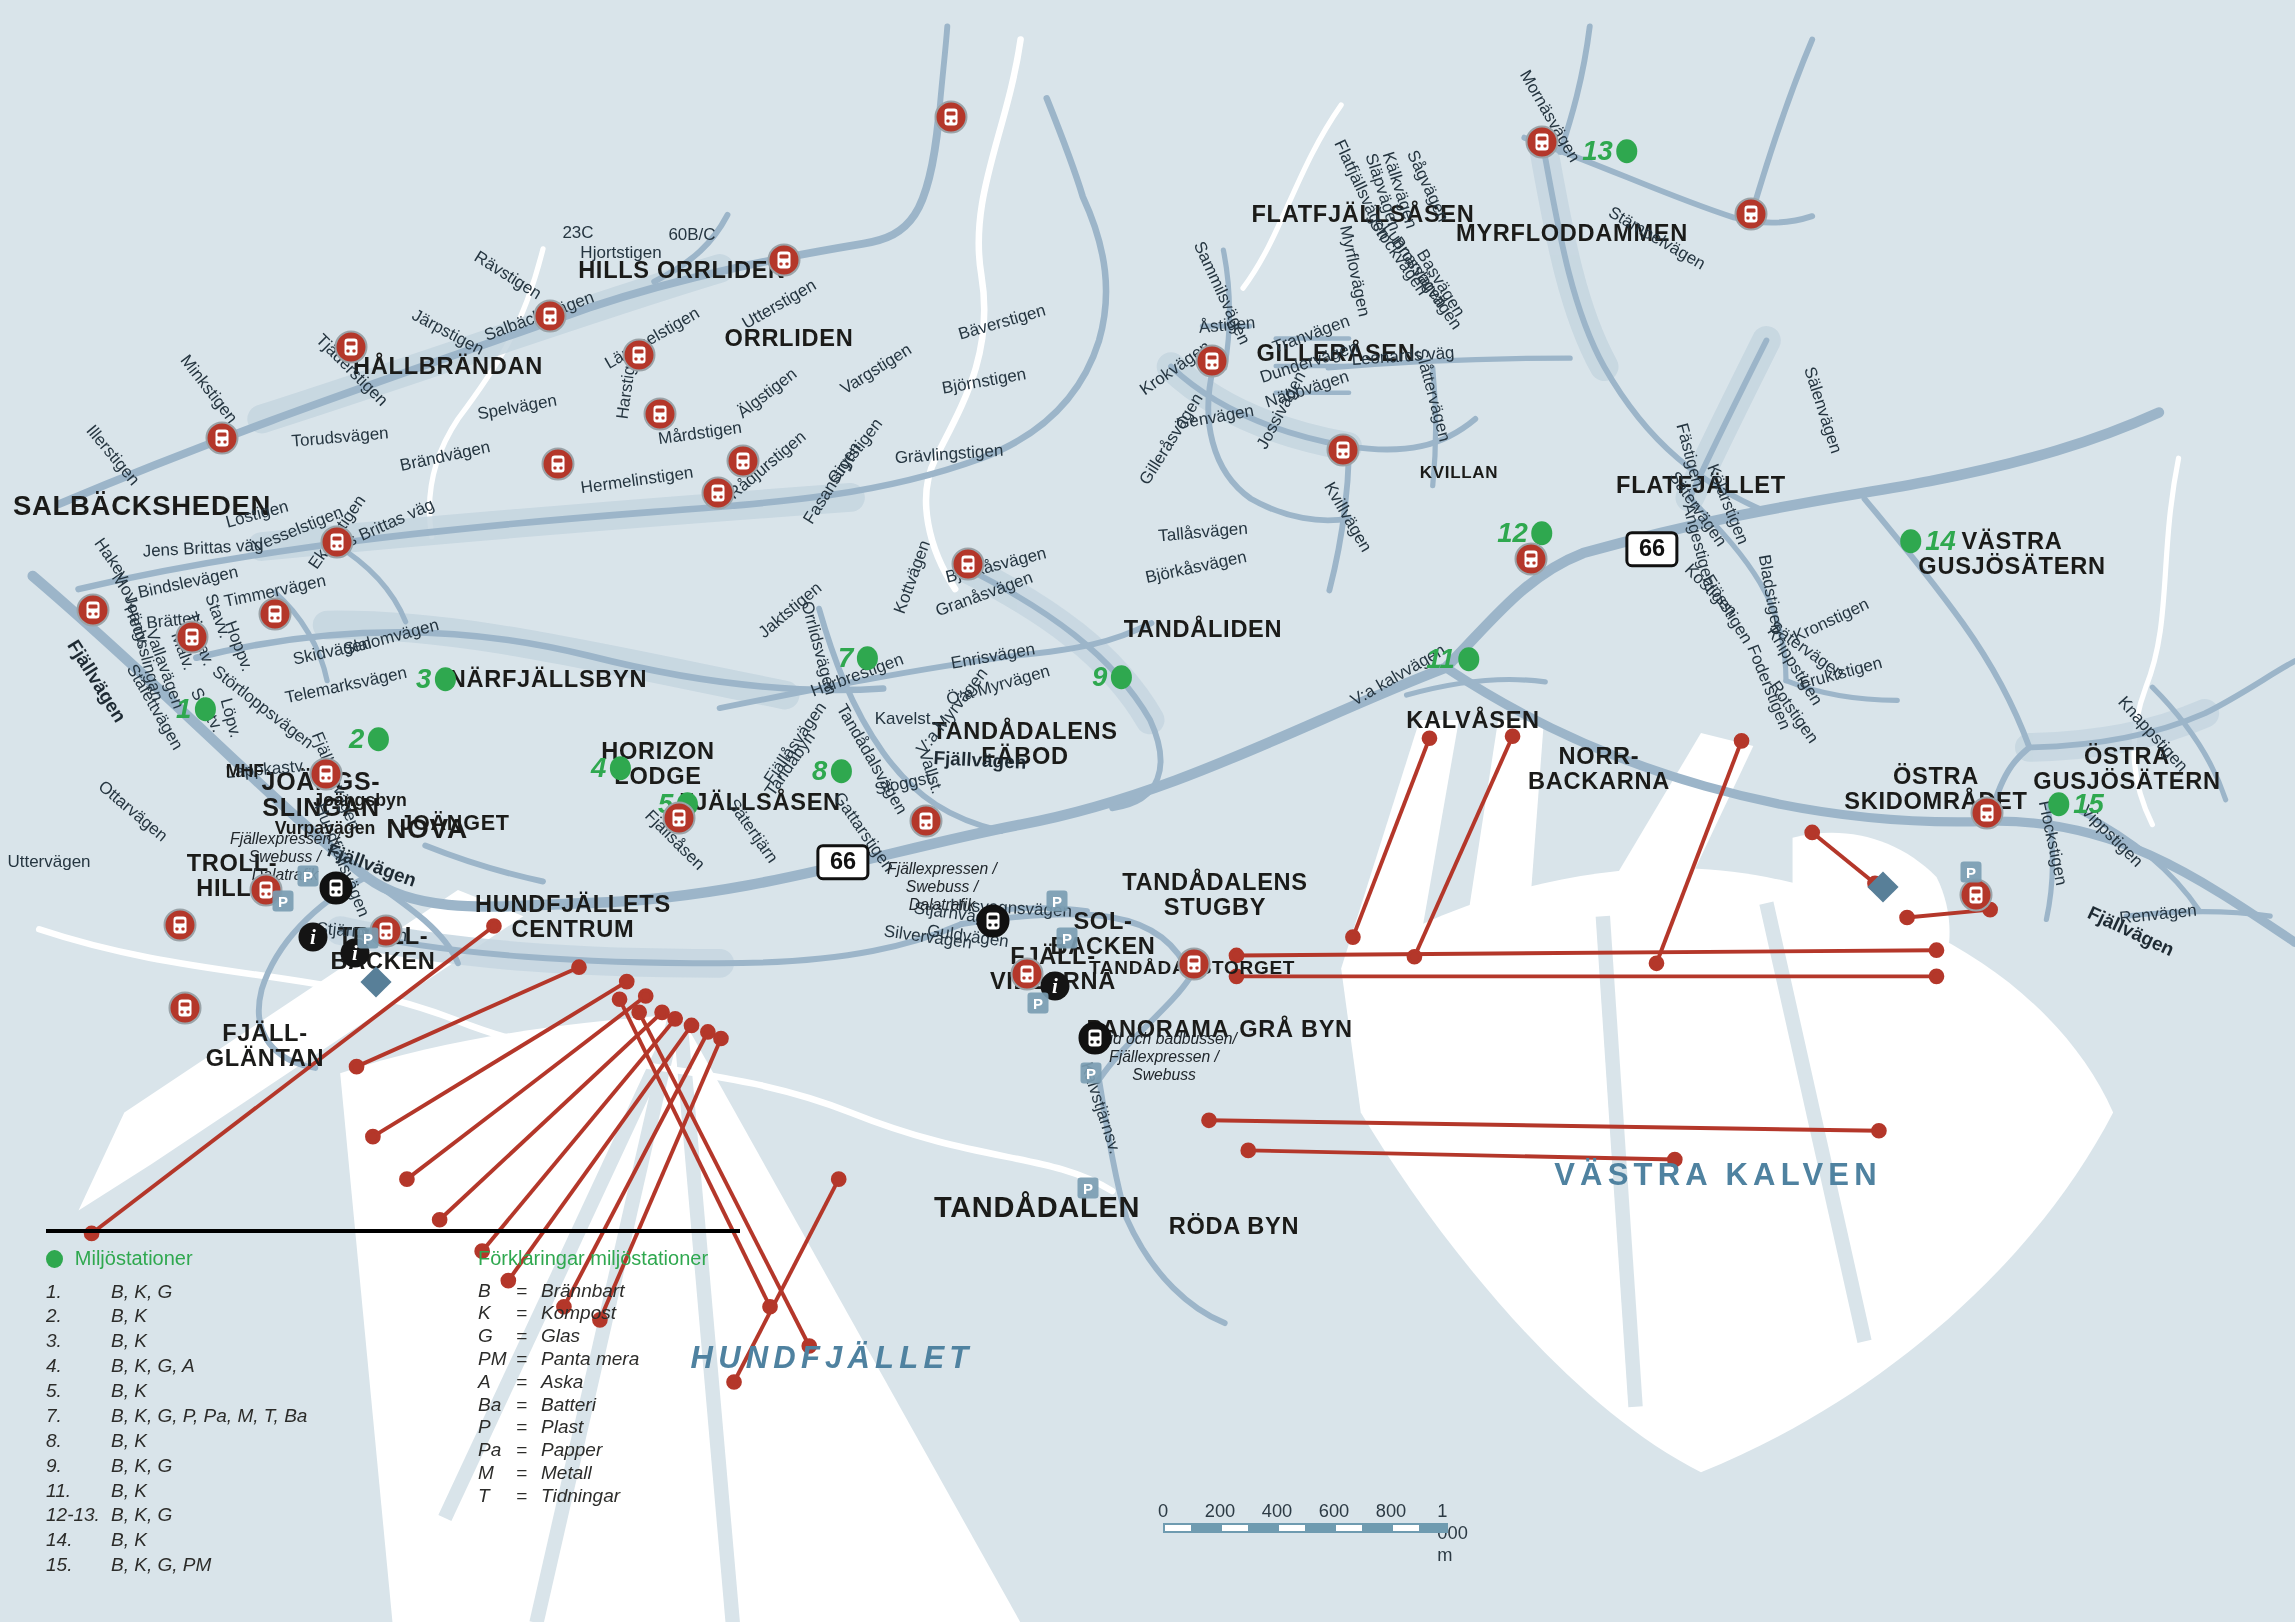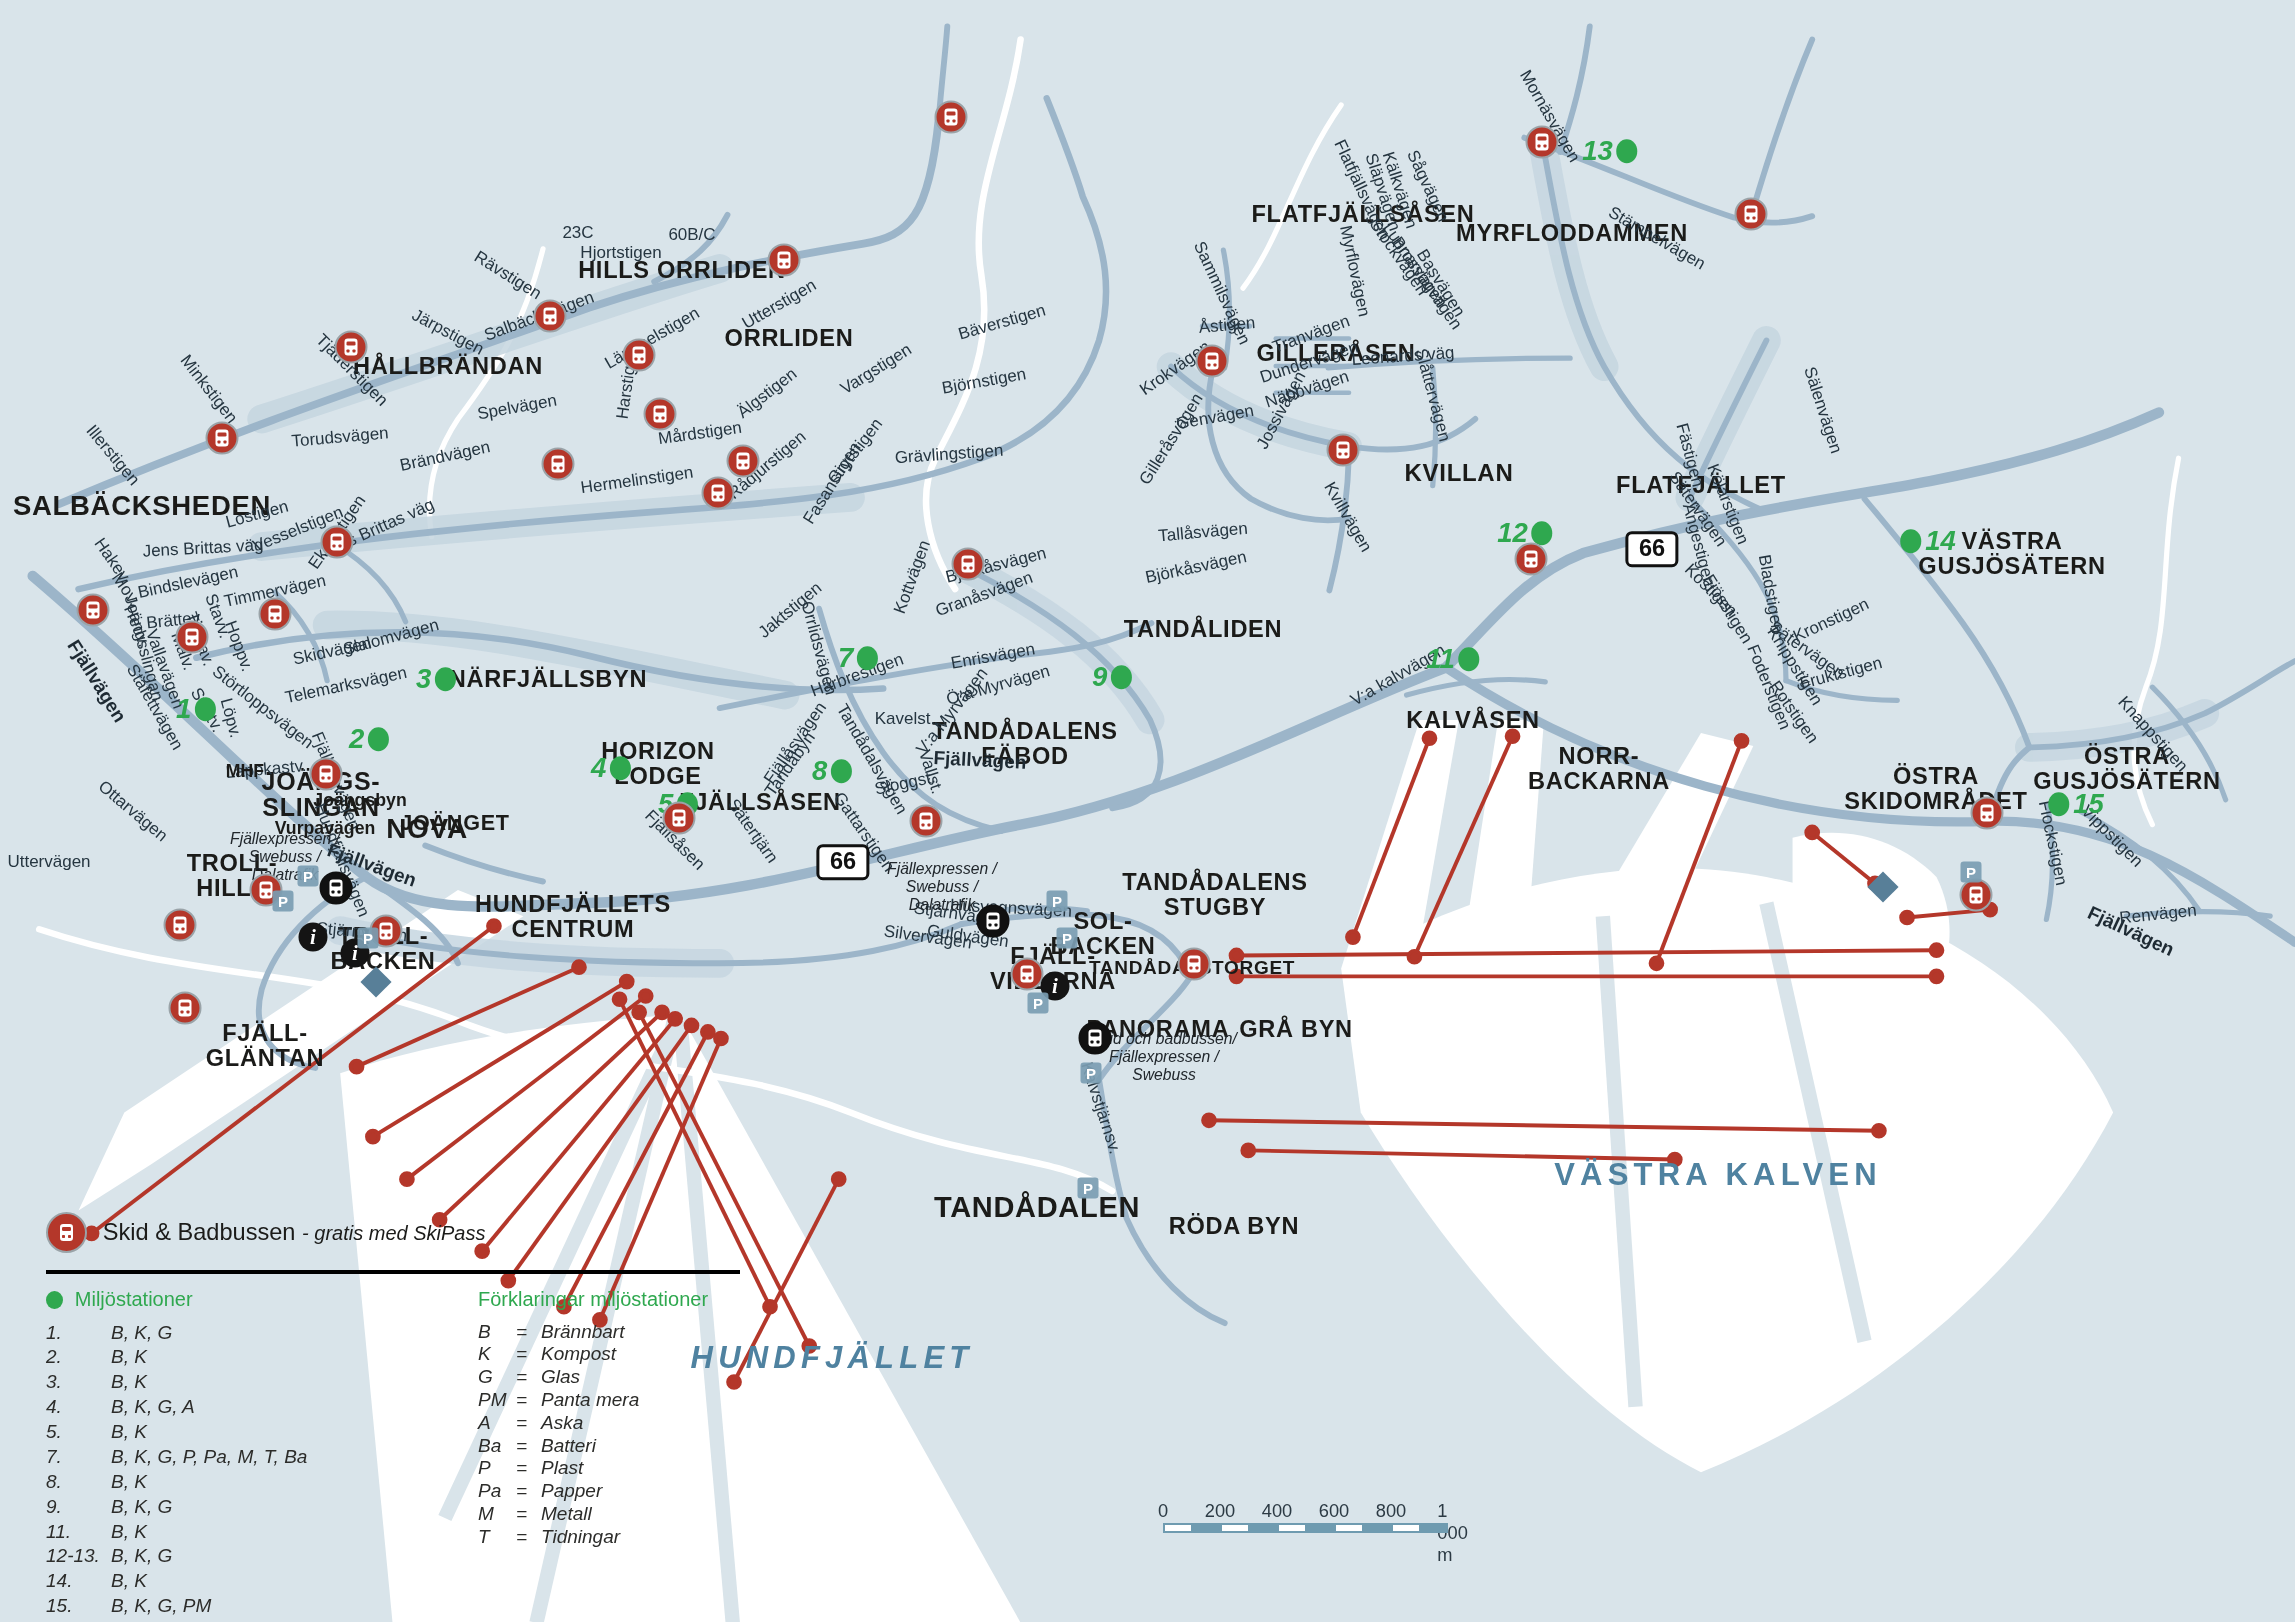--- a/index.html
+++ b/index.html
@@ -264,21 +264,21 @@
   </svg>
 
   <div id="labels">
       <div class="region-label" style="left: 142px; top: 506px; transform: translate(-50%, -50%); font-size: 27.5px;">SALBÄCKSHEDEN</div>
       <div class="region-label" style="left: 448px; top: 366px; transform: translate(-50%, -50%); font-size: 23.6px;">HÅLLBRÄNDAN</div>
       <div class="region-label" style="left: 682px; top: 270px; transform: translate(-50%, -50%); font-size: 23.6px;">HILLS ORRLIDEN</div>
       <div class="region-label" style="left: 789px; top: 338px; transform: translate(-50%, -50%); font-size: 23.6px;">ORRLIDEN</div>
       <div class="region-label" style="left: 1363px; top: 214px; transform: translate(-50%, -50%); font-size: 23.6px;">FLATFJÄLLSÅSEN</div>
       <div class="region-label" style="left: 1572px; top: 233px; transform: translate(-50%, -50%); font-size: 23.6px;">MYRFLODDAMMEN</div>
       <div class="region-label" style="left: 1336px; top: 353px; transform: translate(-50%, -50%); font-size: 23.6px;">GILLERÅSEN</div>
-      <div class="region-label" style="left: 1459px; top: 473px; transform: translate(-50%, -50%); font-size: 24px;">KVILLAN</div>
+      <div class="region-label" style="left: 1459px; top: 473px; transform: translate(-50%, -50%); font-size: 17px;">KVILLAN</div>
       <div class="region-label" style="left: 1701px; top: 485px; transform: translate(-50%, -50%); font-size: 23.6px;">FLATFJÄLLET</div>
       <div class="region-label" style="left: 1203px; top: 629px; transform: translate(-50%, -50%); font-size: 23.6px;">TANDÅLIDEN</div>
       <div class="region-label" style="left: 548px; top: 679px; transform: translate(-50%, -50%); font-size: 23.6px;">NÄRFJÄLLSBYN</div>
       <div class="region-label" style="left: 321px; top: 794px; transform: translate(-50%, -50%); font-size: 25px;">JOÄNGS-
 SLINGAN</div>
       <div class="region-label" style="left: 455px; top: 823px; transform: translate(-50%, -50%); font-size: 21.6px;">JOÄNGET</div>
       <div class="region-label" style="left: 427px; top: 829px; transform: translate(-50%, -50%); font-size: 28px;">NOVA</div>
       <div class="region-label" style="left: 658px; top: 764px; transform: translate(-50%, -50%); font-size: 23.6px;">HORIZON
 LODGE</div>
       <div class="region-label" style="left: 760px; top: 802px; transform: translate(-50%, -50%); font-size: 23.6px;">FJÄLLSÅSEN</div>
@@ -511,33 +511,20 @@
       <div class="p-icon" style="left: 1091px; top: 1073px; transform: translate(-50%, -50%);">P</div>
       <div class="p-icon" style="left: 1971px; top: 872px; transform: translate(-50%, -50%);">P</div>
       <div class="p-icon" style="left: 1088px; top: 1188px; transform: translate(-50%, -50%);">P</div>
       <div class="shield" style="left: 843px; top: 862px; transform: translate(-50%, -50%);">66</div>
       <div class="shield" style="left: 1652px; top: 549px; transform: translate(-50%, -50%);">66</div>
       <div class="diamond" style="left: 376px; top: 982px; transform: translate(-50%, -50%);"></div>
       <div class="diamond" style="left: 1883px; top: 887px; transform: translate(-50%, -50%);"></div>
     </div>
 
   <div id="legend">
-    <div class="legend-busline">
-      <div class="bus-icon">
-        <div class="bus-glyph">
-            <div class="win"></div>
-            <div class="l1"></div>
-            <div class="l2"></div>
-          </div>
-      </div>
-      <div class="legend-title">
-        <span>Skid &amp; Badbussen</span>
-        <span class="it">- gratis med SkiPass</span>
-      </div>
-    </div>
     <hr>
     <div class="legend-cols">
       <div class="col-st">
         <div class="green-head">
           <span class="gdot"></span>
           <span>Miljöstationer</span>
         </div>
         <div id="st-rows">
             <div class="st-row">
               <span class="n">1.</span>

